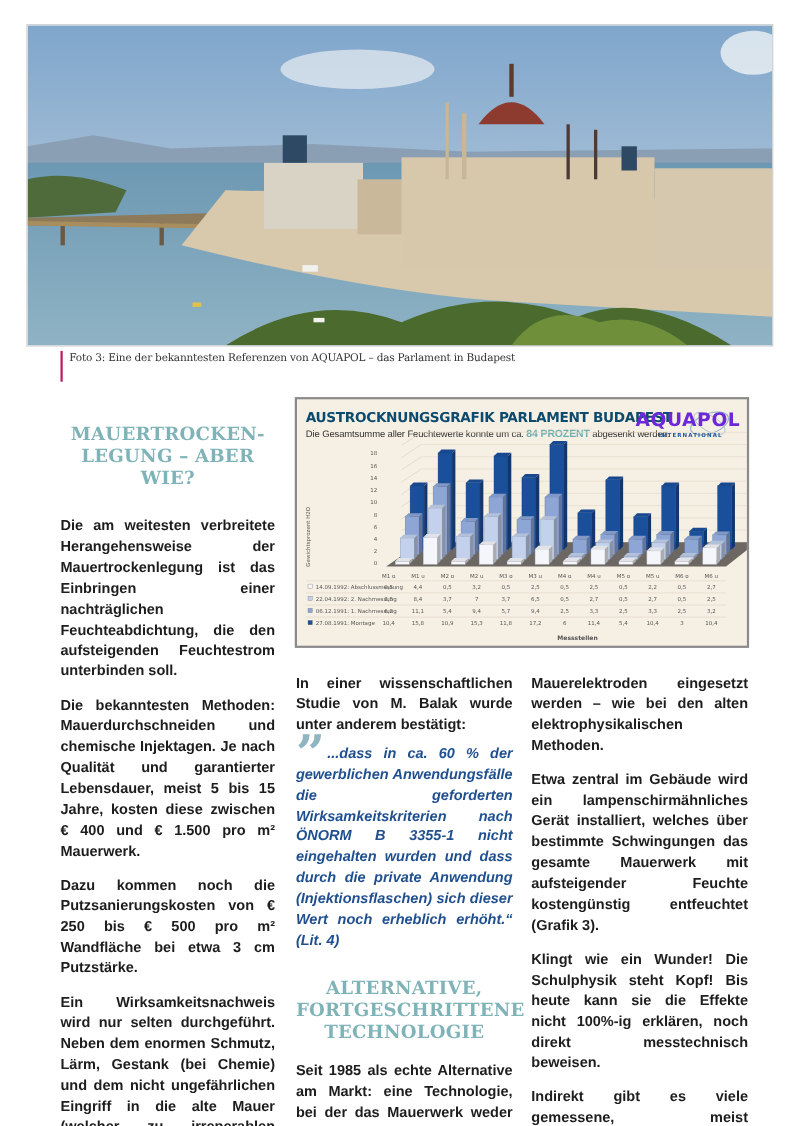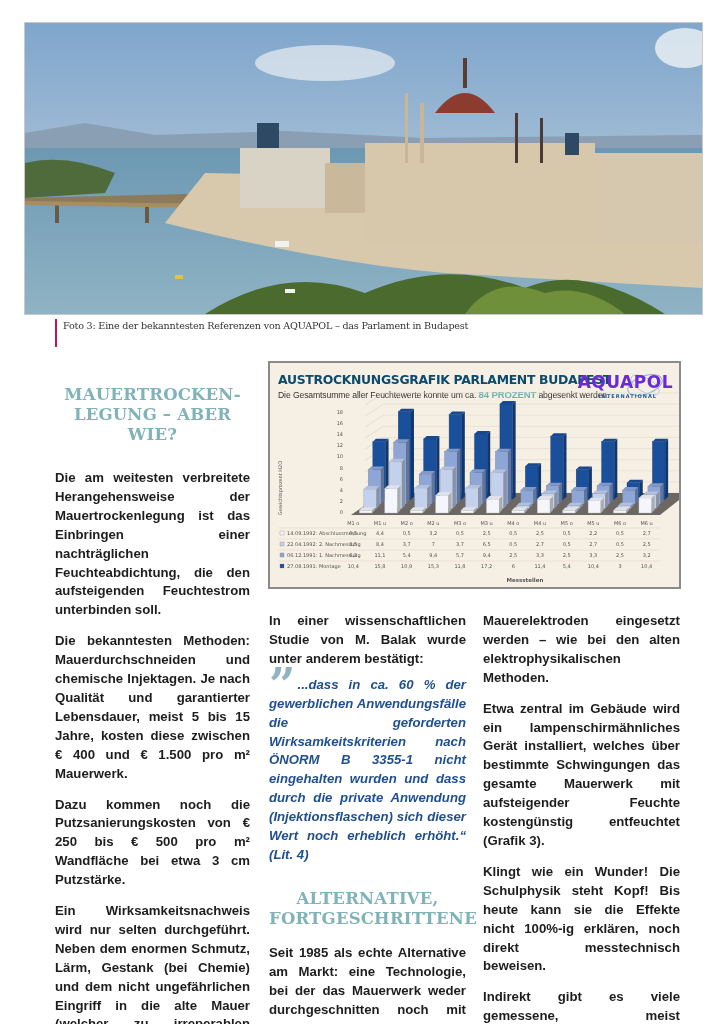--- a/index.html
+++ b/index.html
@@ -379,20 +379,21 @@
 </div>
 
 <div class="col col2">
   <p style="margin-bottom:6px;">In einer wissenschaftlichen Studie von M. Balak wurde unter anderem bestätigt:</p>
   <div class="quote">
     <span class="quote-mark">”</span><span>...dass in ca. 60 % der gewerb­lichen Anwendungsfälle die gefor­derten Wirksamkeitskriterien nach ÖNORM B 3355-1 nicht eingehalten wurden und dass durch die private Anwendung (Injektionsflaschen) sich dieser Wert noch erheblich er­höht.“ (Lit. 4)</span>
   </div>
   <div class="heading">
     <div>ALTERNATIVE,</div>
     <div>FORTGESCHRITTENE</div>
+    <div>TECHNOLOGIE</div>
   </div>
   <p>Seit 1985 als echte Alternative am Markt: eine Technologie, bei der das Mauerwerk weder durchgeschnitten noch mit Chemie injiziert wird, noch</p>
 </div>
 
 <div class="col col3">
   <p>Mauerelektroden eingesetzt werden – wie bei den alten elektrophysikali­schen Methoden.</p>
   <p>Etwa zentral im Gebäude wird ein lampenschirmähnliches Gerät instal­liert, welches über bestimmte Schwin­gungen das gesamte Mauerwerk mit aufsteigender Feuchte kostengünstig entfeuchtet (Grafik 3).</p>
   <p>Klingt wie ein Wunder! Die Schulphy­sik steht Kopf! Bis heute kann sie die Effekte nicht 100%-ig erklären, noch direkt messtechnisch beweisen.</p>
   <p>Indirekt gibt es viele gemessene, meist physikalische Größen wie z.B. den pH-Wert des Wassers etc., die durch den Einsatz von AQUAPOL ver­ändert werden (Lit. 5).</p>
 </div>

